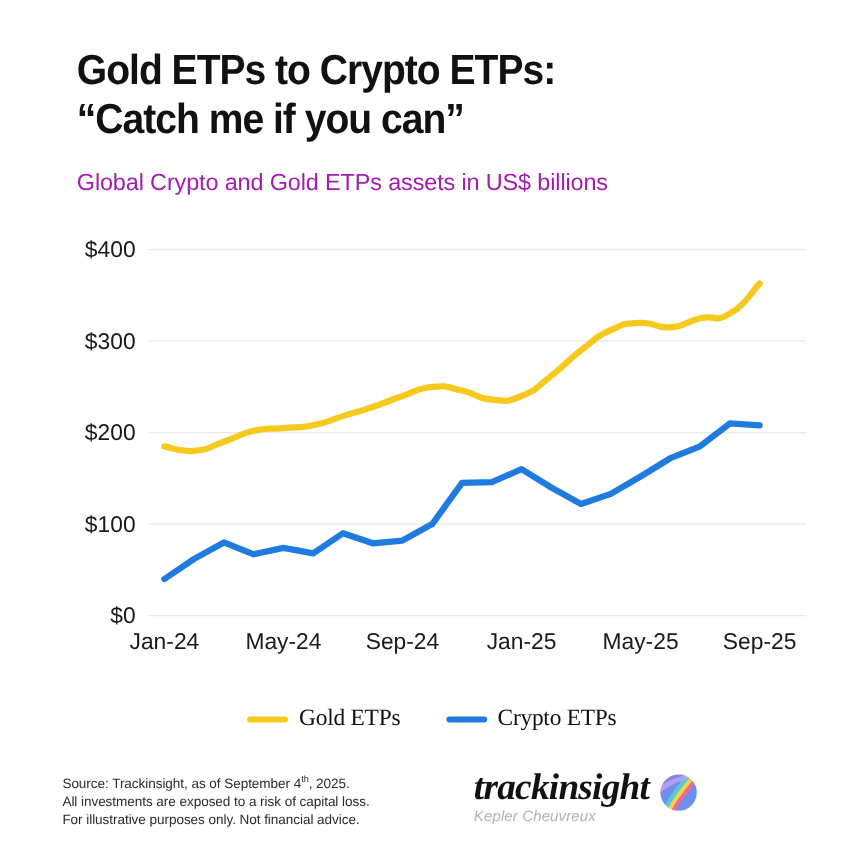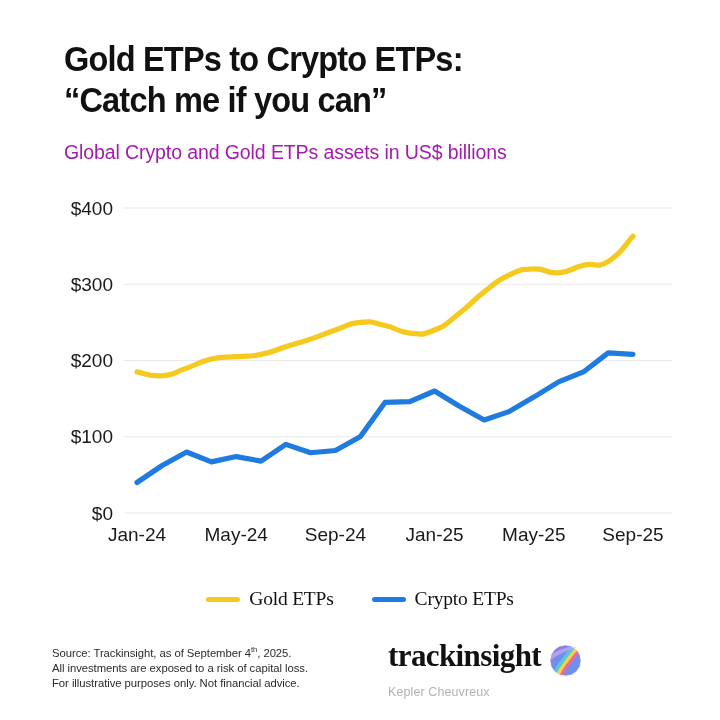--- a/index.html
+++ b/index.html
@@ -89,33 +89,33 @@
   }
   #source-block sup { font-size: 7.6px; vertical-align: super; }
 
   #logo-block {
     position: absolute;
     right: 38px; top: 2px;
     display: flex;
     align-items: flex-start;
     gap: 8px;
   }
-  #logo-text-wrap { text-align: left; padding-top: 2px; }
+  #logo-text-wrap { text-align: left; padding-top: 2px; font-style: italic; }
   #logo-wordmark {
     font-family: "Liberation Serif", serif;
     font-weight: bold;
     font-size: 31px;
     line-height: 32px;
     color: #111111;
     letter-spacing: -0.6px;
   }
   #logo-tagline {
     font-size: 12.5px;
     color: #b2b2b2;
-    margin-top: 13px;
+    margin-top: 1px;
     letter-spacing: 0.1px;
   }
   #logo-mark { width: 33px; height: 33px; margin-top: 6px; }
 </style>
 </head>
 <body>
 
 <div id="page">
 
   <div id="header">

